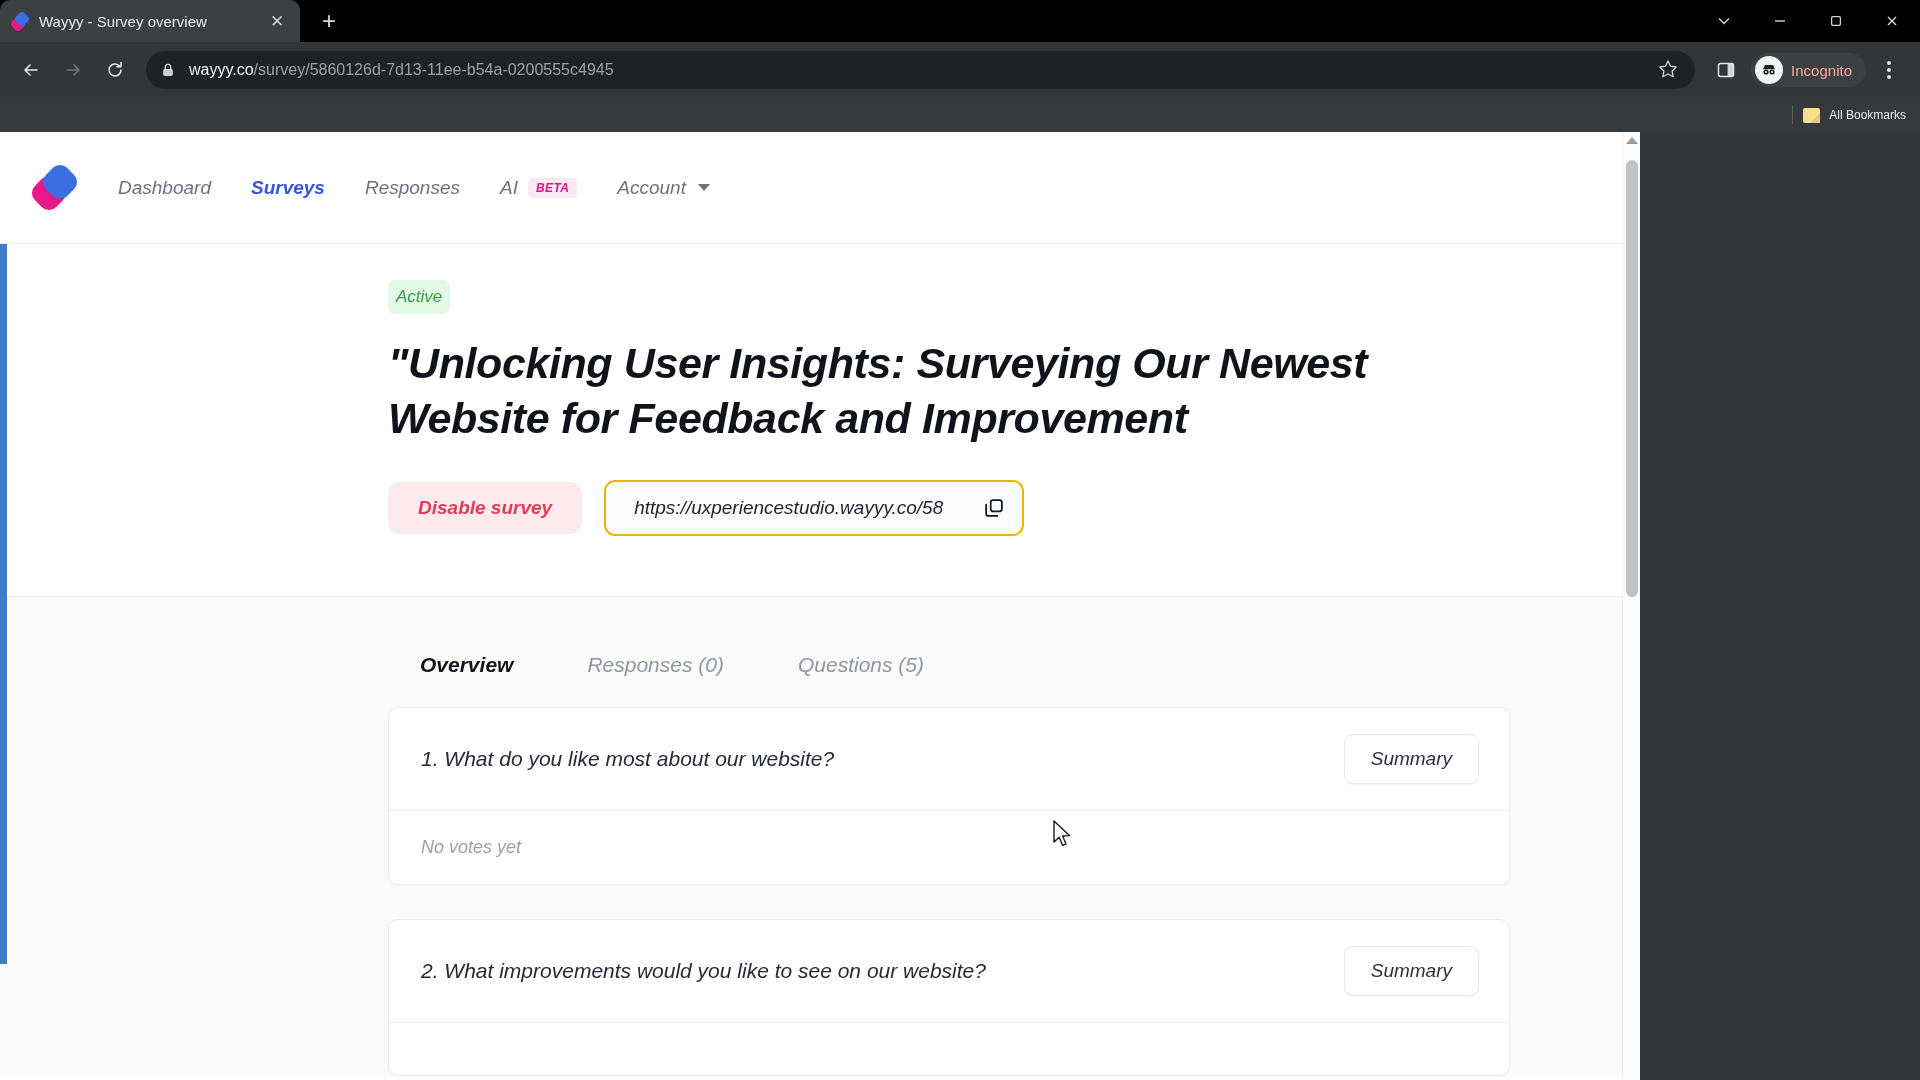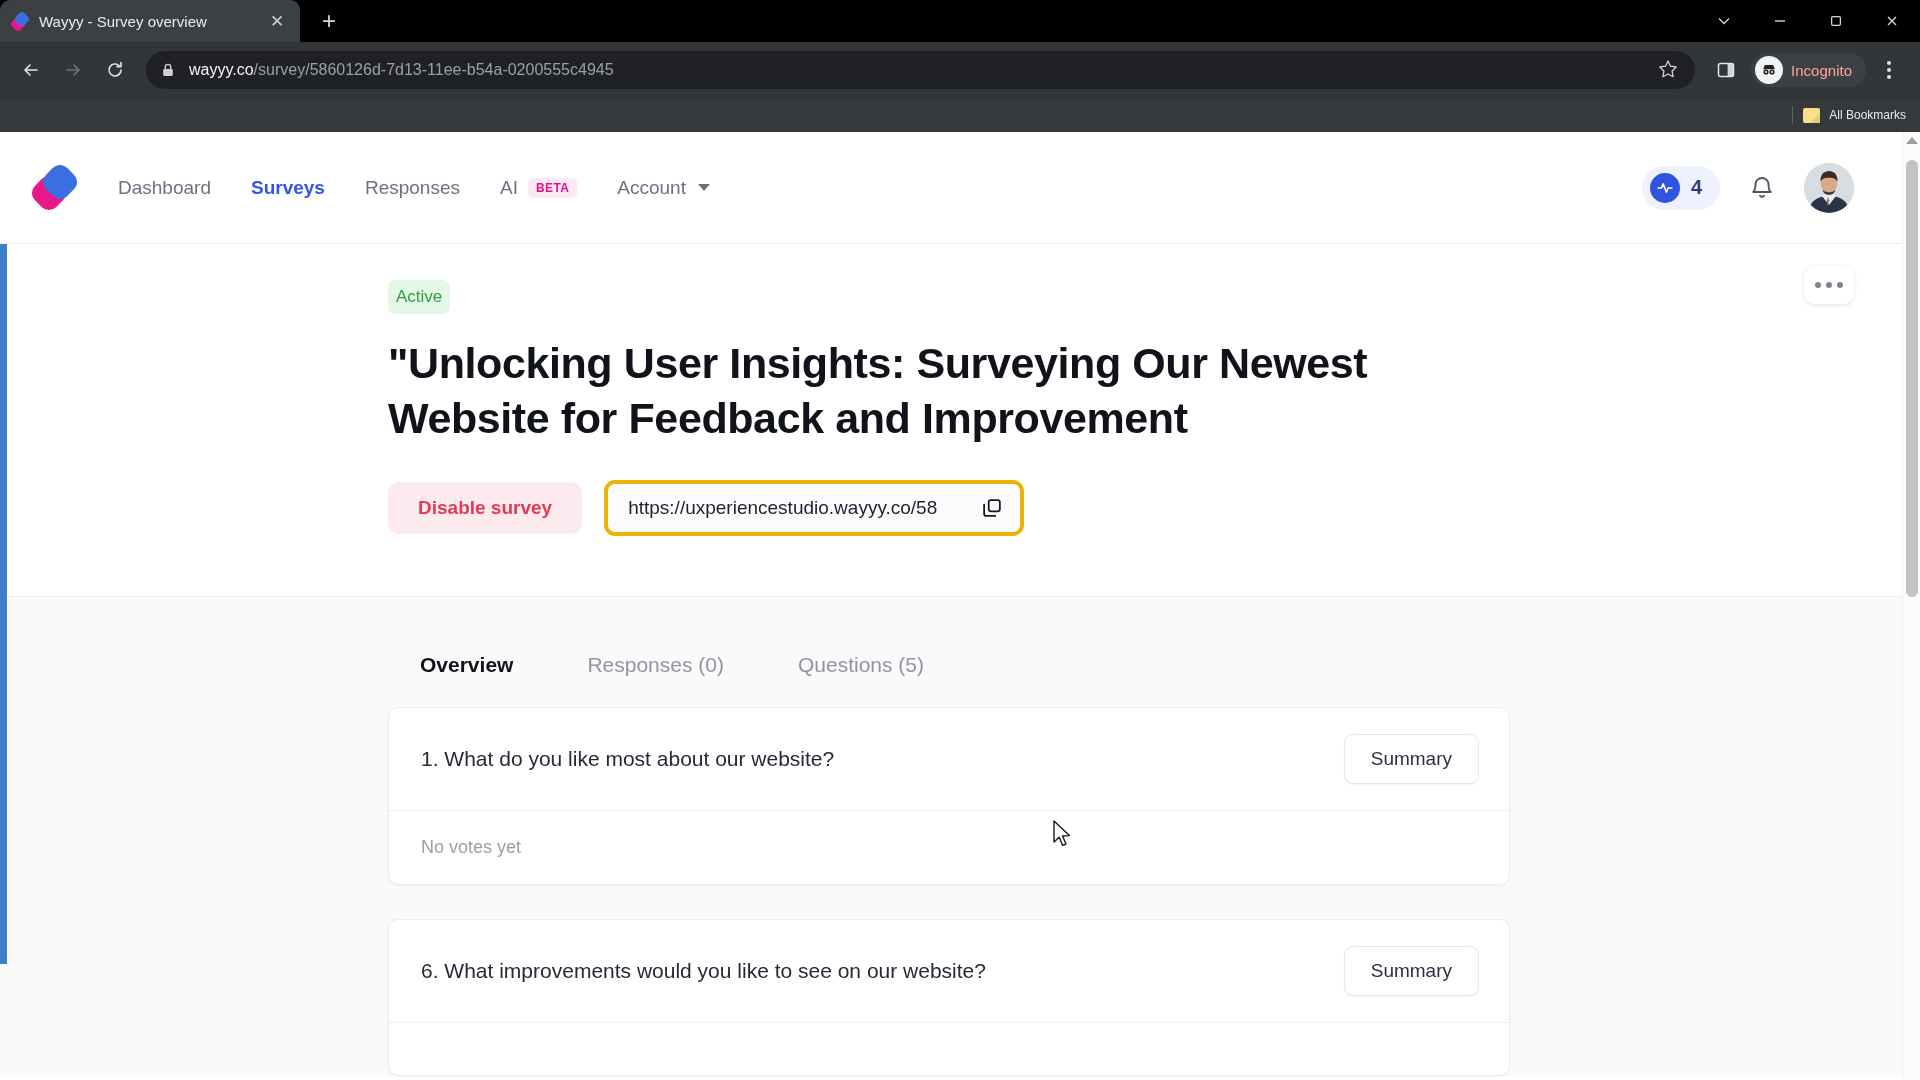--- a/index.html
+++ b/index.html
@@ -107,21 +107,21 @@
   .bm-folder::after {
     content: ""; position: absolute; right: 0; bottom: 0;
     border-width: 5px; border-style: solid;
     border-color: transparent #e3cd78 #e3cd78 transparent;
   }
   .bm-label { color: #e8eaed; font-size: 12px; }
 
   
   .viewport {
     position: absolute; left: 0; top: 132px;
-    width: 1920px; height: 948px; background: #fff; overflow: hidden;
+    width: 1640px; height: 948px; background: #fff; overflow: hidden; font-style: italic;
   }
   .page { position: absolute; left: 0; top: 0; width: 1902px; height: 948px; background: #fff; }
 
   .accent-bar {
     position: absolute; left: 0; top: 112px; width: 7px; height: 720px;
     background: #3d7dca; z-index: 6;
   }
 
   
   .appnav {
@@ -182,22 +182,22 @@
     font-size: 43px; line-height: 1.28; font-weight: 700; color: #10131a;
     letter-spacing: -0.4px; max-width: 1060px; margin-bottom: 34px;
   }
   .hero-actions { display: flex; align-items: center; gap: 22px; }
   .btn-disable {
     background: #fdeaee; color: #e03b57; font-size: 19px; font-weight: 600;
     padding: 15px 30px; border-radius: 11px; white-space: nowrap;
   }
   .url-field {
     display: flex; align-items: center; background: #fbfbfc;
-    border: 4px solid #eab308; border-radius: 11px; height: 56px;
-    width: 420px; padding: 0 6px 0 20px; overflow: hidden; position: relative;
+    border: 2px solid #eab308; border-radius: 11px; height: 56px;
+    width: 420px; padding: 0 6px 0 28px; overflow: hidden; position: relative;
   }
   .url-field-text {
     font-size: 19px; color: #1c2230; white-space: nowrap;
     overflow: hidden; flex: 1;
   }
   .copy-btn {
     width: 44px; height: 44px; display: flex; align-items: center;
     justify-content: center; color: #101828; flex: none;
   }
 
@@ -456,21 +456,21 @@
               <span class="qcard-title">1. What do you like most about our website?</span>
               <span class="btn-summary">Summary</span>
             </div>
             <div class="qcard-body">
               <span class="novotes">No votes yet</span>
             </div>
           </div>
 
           <div class="qcard">
             <div class="qcard-head">
-              <span class="qcard-title">6. What improvements would you like to see on our website?</span>
+              <span class="qcard-title">2. What improvements would you like to see on our website?</span>
               <span class="btn-summary">Summary</span>
             </div>
             <div class="qcard-body">
               <span class="novotes"></span>
             </div>
           </div>
         </div>
       </div>
     </div>
 

